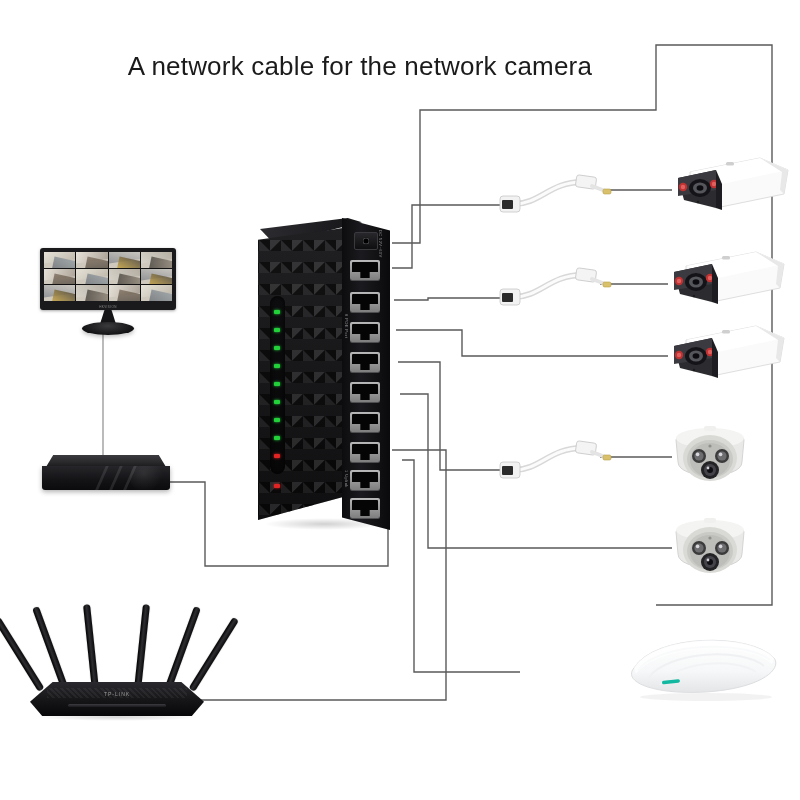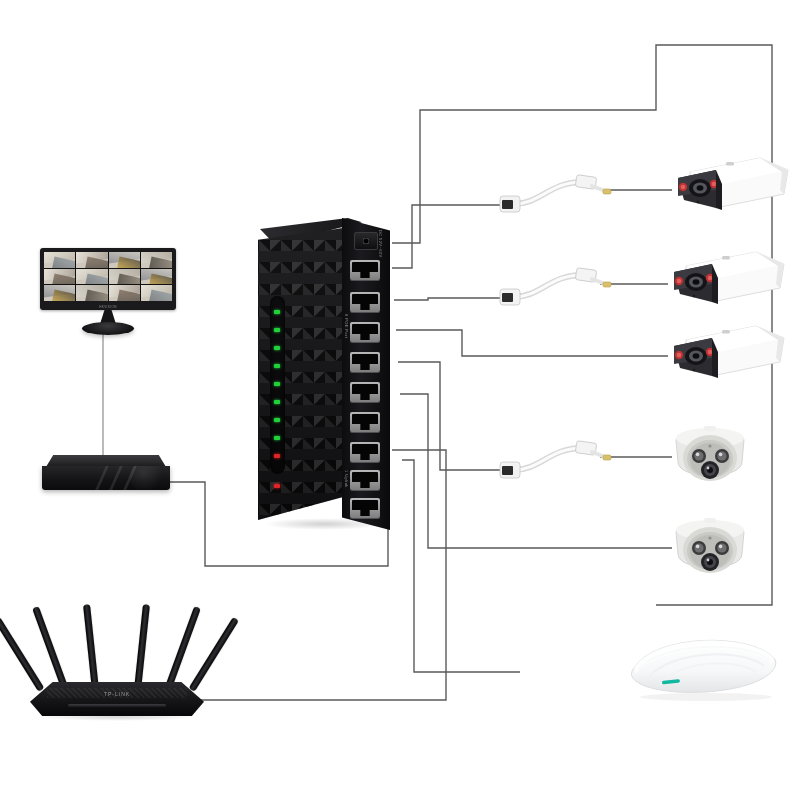--- a/index.html
+++ b/index.html
@@ -201,20 +201,21 @@
 
   
   #ap{left:614px;top:618px;width:176px;height:84px;}
   #ap svg{position:absolute;inset:0;}
 </style>
 </head>
 <body>
 
 <div id="stage">
 
+  <div id="title">A network cable for the network camera</div>
 
   <svg id="wires" viewBox="0 0 800 800" xmlns="http://www.w3.org/2000/svg">
     <g fill="none" stroke="#5a5a5a" stroke-width="1.4" shape-rendering="geometricPrecision">
 
       <path d="M103,322 L103,460" stroke="#8d8d8d" stroke-width="1.2"></path>
 
       <path d="M170,482 L205,482 L205,566 L388,566 L388,465"></path>
 
       <path d="M190,700 L446,700 L446,450 L392,450"></path>
 

